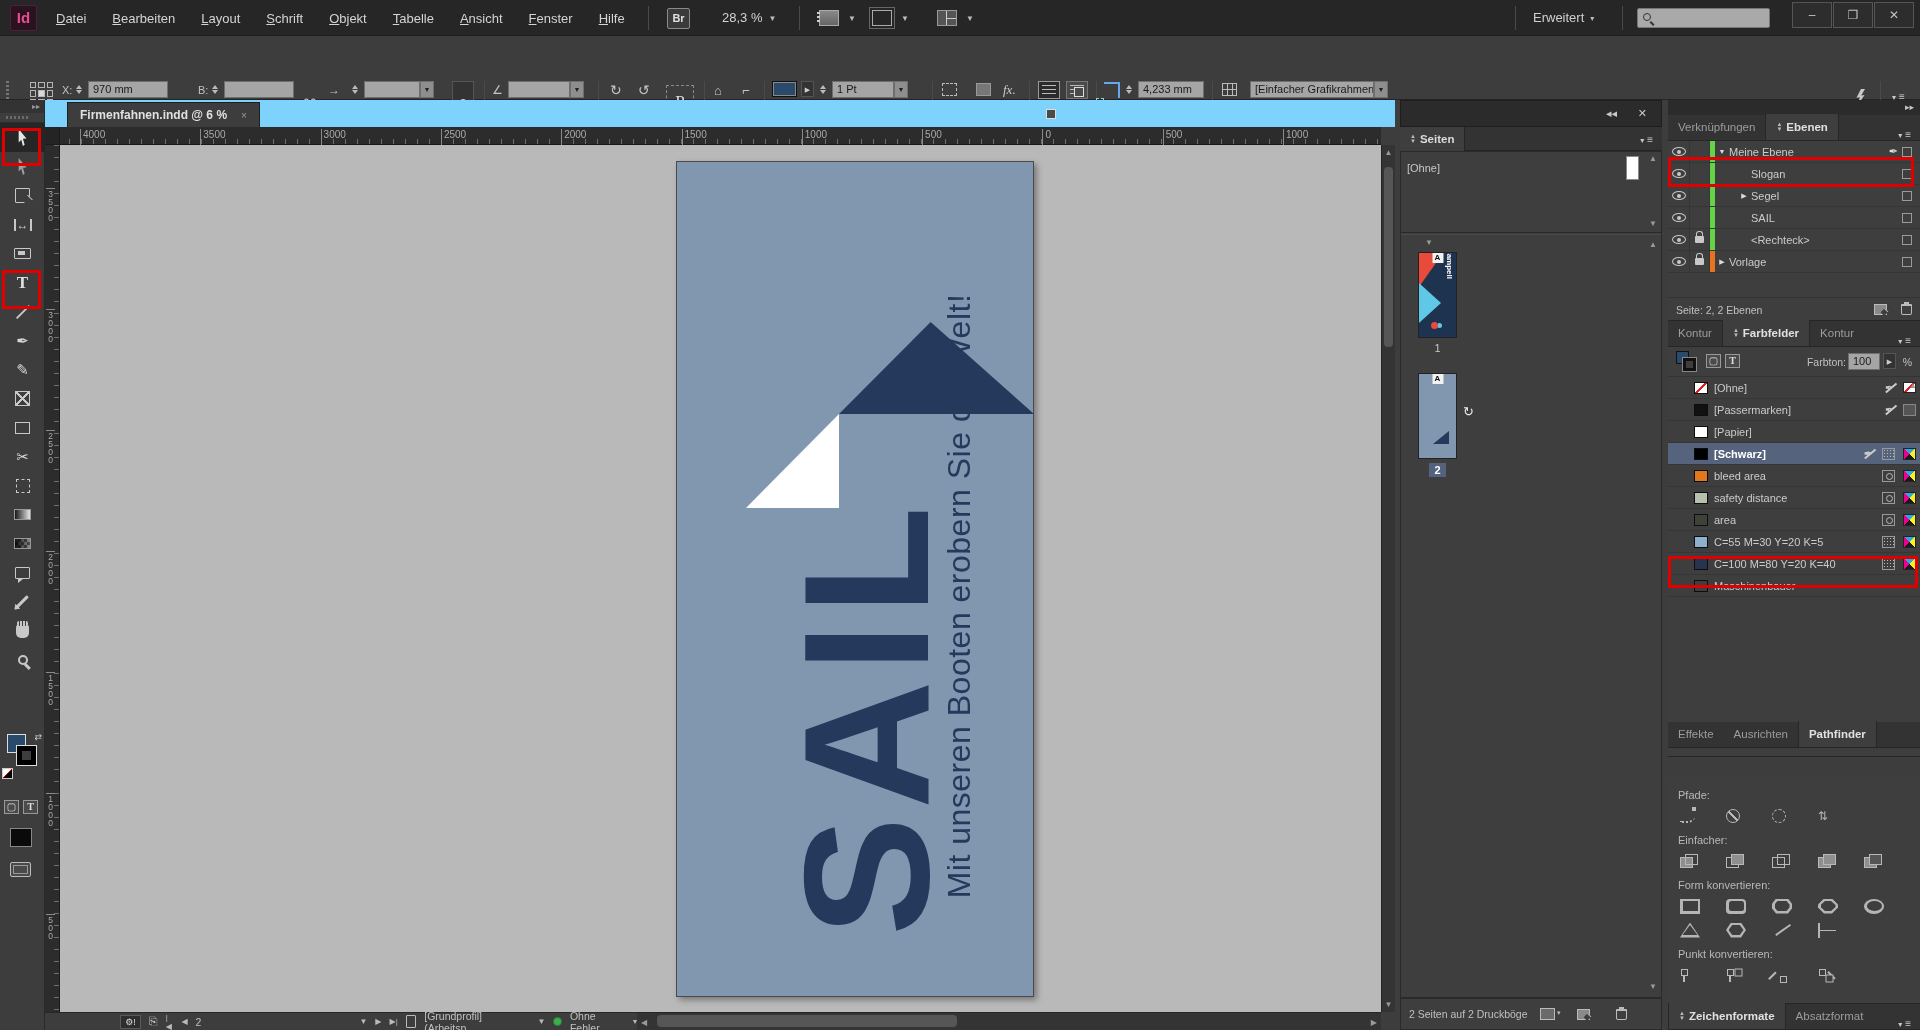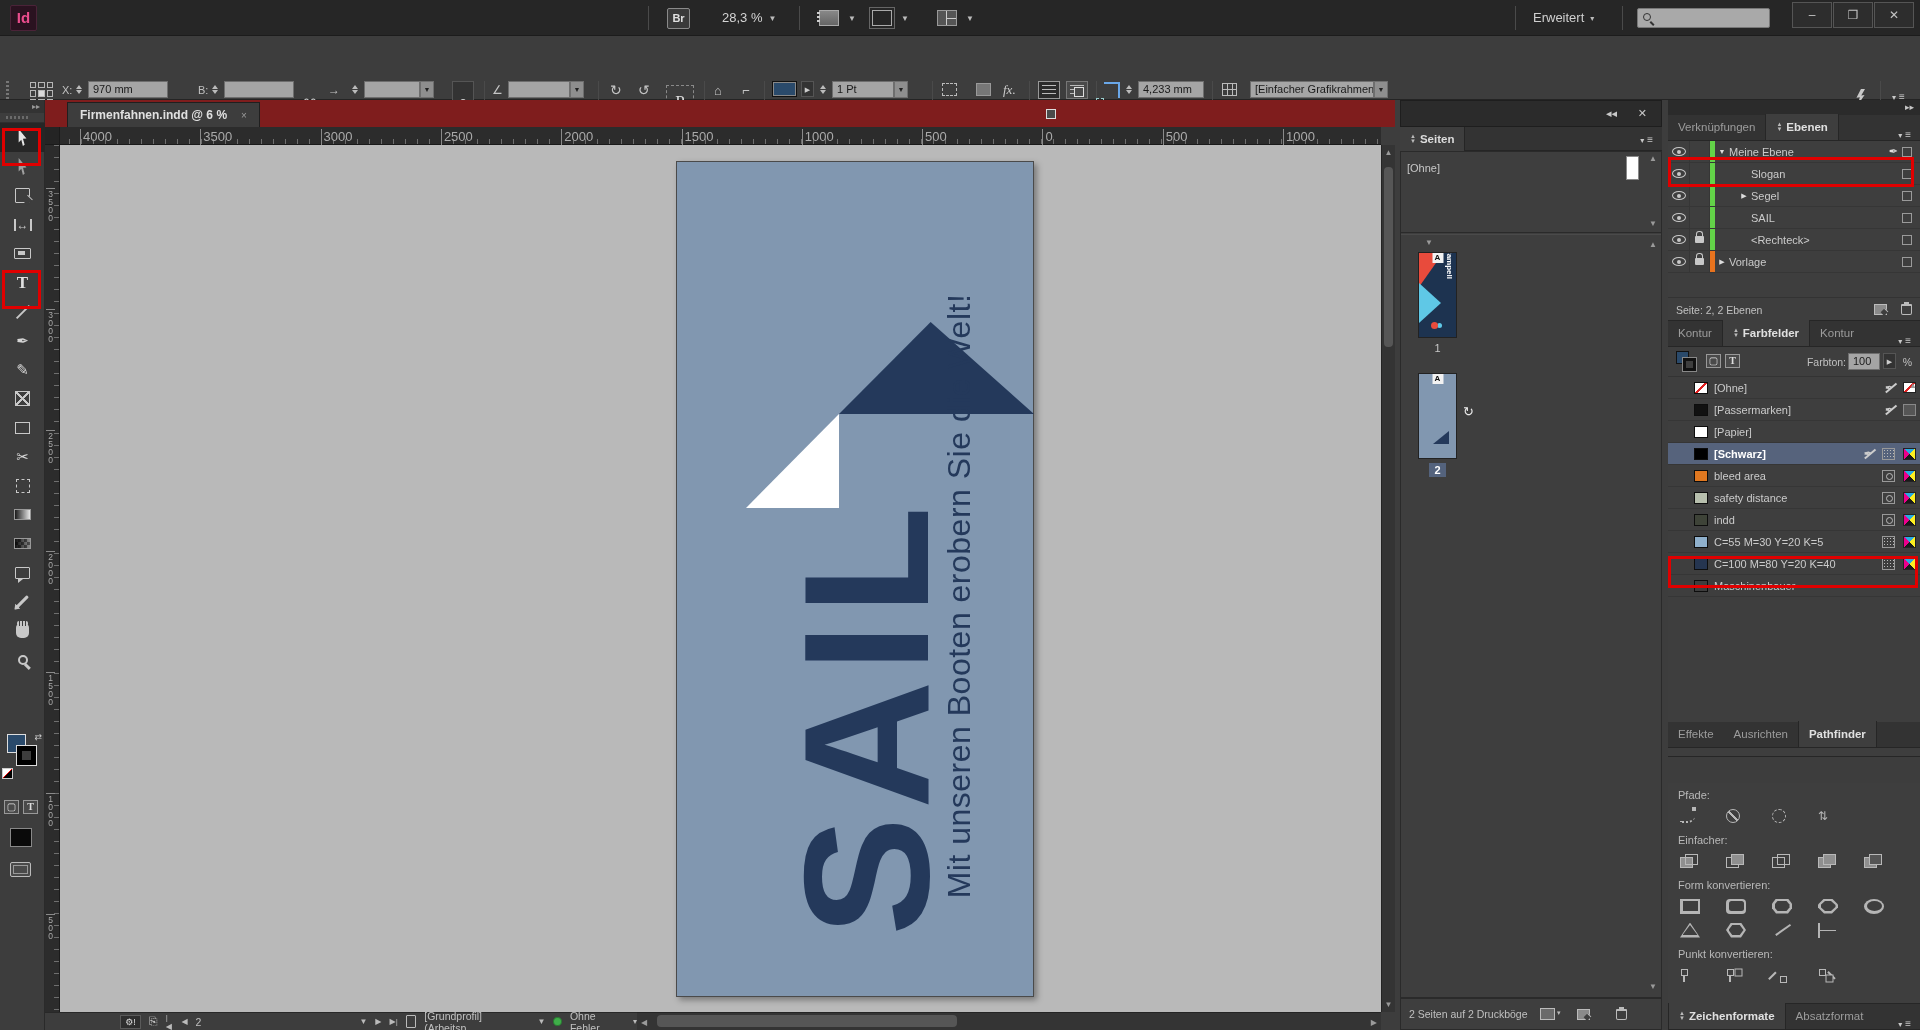--- a/index.html
+++ b/index.html
@@ -53,21 +53,21 @@
   .wrapic.obj::before{content:"";position:absolute;left:7px;top:5px;width:8px;height:8px;border:1px solid #ddd;background:#4a4a4a;z-index:2}
   .corner-blue{position:absolute;left:1104px;top:45px;width:16px;height:16px;border-top:2px solid #6aa7e8;border-right:2px solid #6aa7e8}
   .corner-blue::after{content:"";position:absolute;left:-8px;bottom:-8px;width:6px;height:6px;border:1px dashed #9cc}
   .fx{position:absolute;font-style:italic;font-size:13px;color:#ccc;font-family:"Liberation Serif",serif}
   .icgrid{width:15px;height:13px;border:1px solid #bbb;background:linear-gradient(90deg,transparent 4px,#bbb 4px 5px,transparent 5px 9px,#bbb 9px 10px,transparent 10px),linear-gradient(transparent 5px,#bbb 5px 6px,transparent 6px)}
   .bolt{width:9px;height:16px;background:#c8c8c8;clip-path:polygon(55% 0,100% 0,58% 40%,95% 38%,20% 100%,42% 52%,5% 55%)}
   .pmenu{color:#c8c8c8;font-size:10px;letter-spacing:1px}
   .pmenu::before{content:"▾";font-size:8px;margin-right:2px}
   .pmenu::after{content:"≡";font-weight:bold}
   
-  #tabbar{position:absolute;left:45px;top:100px;width:1350px;height:27px;background:#7f1d1d}
+  #tabbar{position:absolute;left:45px;top:100px;width:1350px;height:27px;background:#7dd3fc}
   #doctab{position:absolute;left:22px;top:2px;height:25px;background:#3d3d3d;border:1px solid #1f1f1f;border-bottom:none;padding:0 12px;display:flex;align-items:center;gap:14px}
   #doctab .title{font-size:12px;font-weight:bold;color:#e0e0e0;white-space:nowrap}
   #doctab .x{color:#9a9a9a;font-size:10px}
   
   #toolbar{position:absolute;left:0;top:100px;width:45px;height:930px;background:#3d3d3d;border-right:1px solid #2a2a2a}
   #toolbar .tb-head{height:13px;background:#333;color:#999;font-size:8px;text-align:right;padding-right:4px;line-height:13px}
   #toolbar .tb-grip{height:10px;border-bottom:1px solid #2e2e2e;background:repeating-linear-gradient(90deg,#6a6a6a 0 2px,transparent 2px 4px);background-size:24px 3px;background-position:6px center;background-repeat:no-repeat}
   .tool{width:45px;height:29px;display:flex;align-items:center;justify-content:center;position:relative}
   .tool.active{background:#262626}
   .t-select{width:12px;height:17px;background:#e5e5e5;clip-path:polygon(18% 0,18% 80%,40% 63%,53% 100%,68% 93%,54% 58%,83% 56%)}
@@ -97,21 +97,21 @@
   .tbfill{position:absolute;left:7px;top:2px;width:19px;height:19px;border:1px solid #ddd}
   .tbstroke{position:absolute;left:17px;top:14px;width:19px;height:19px;border:5px solid #000;outline:1px solid #ddd;background:#3d3d3d}
   .tbswap{position:absolute;right:3px;top:0;color:#ccc;font-size:9px}
   .tbdef{position:absolute;left:2px;top:36px;width:11px;height:11px;border:1px solid #ccc;background:linear-gradient(135deg,#fff 45%,#e00 45% 55%,#000 55%)}
   .fmtbtn{position:absolute;width:15px;height:14px;border:1px solid #999;color:#ddd;font-size:10px;text-align:center;line-height:12px;background:#4a4a4a}
   .applyblack{position:absolute;left:10px;top:0;width:22px;height:19px;background:#0a0a0a;border:1px solid #888}
   .scrmode{position:absolute;left:10px;top:0;width:21px;height:15px;border:1px solid #bbb;border-radius:2px;background:#4a4a4a}
   .scrmode::after{content:"";position:absolute;inset:2px;border:1px solid #999}
   
   #hruler{position:absolute;left:45px;top:127px;width:1336px;height:18px;background:#2c2c2c;border-bottom:1px solid #1a1a1a;background-image:repeating-linear-gradient(90deg,#6f6f6f 0 1px,transparent 1px 12px);background-size:100% 5px;background-position:0 bottom;background-repeat:no-repeat}
-  .hlabel{position:absolute;top:2px;font-size:13px;color:#aaa;border-left:1px solid #8a8a8a;padding-left:2px;height:16px}
+  .hlabel{position:absolute;top:2px;font-size:10px;color:#aaa;border-left:1px solid #8a8a8a;padding-left:2px;height:16px}
   #vruler{position:absolute;left:45px;top:145px;width:15px;height:867px;background:#2c2c2c;border-right:1px solid #1a1a1a;background-image:repeating-linear-gradient(#6f6f6f 0 1px,transparent 1px 12px);background-size:5px 100%;background-position:right 0;background-repeat:no-repeat}
   .vlabel{position:absolute;left:1px;width:9px;font-size:8.5px;line-height:8px;color:#aaa;word-break:break-all;text-align:center;border-top:1px solid #8a8a8a;padding-top:1px}
   #ruler-corner{position:absolute;left:45px;top:127px;width:15px;height:18px;background:#242424;border-right:1px solid #1a1a1a;border-bottom:1px solid #1a1a1a;z-index:3}
   
   #canvas{position:absolute;left:60px;top:145px;width:1321px;height:867px;background:#b9b9b9;overflow:hidden}
   #page{position:absolute;left:616px;top:16px;width:358px;height:836px;border:1px solid #4a4a4a;box-shadow:3px 3px 6px rgba(0,0,0,.35)}
   #tri-navy{position:absolute;left:162px;top:160px;width:195px;height:92px;clip-path:polygon(47% 0,0 100%,100% 100%)}
   #tri-white{position:absolute;left:69px;top:252px;width:93px;height:94px;background:#fff;clip-path:polygon(100% 0,100% 100%,0 100%)}
   #sail-text{position:absolute;left:190px;top:555px;transform:translate(-50%,-50%) rotate(-90deg);font-size:178px;font-weight:bold;letter-spacing:8px;white-space:nowrap;line-height:1}
   #slogan-text{position:absolute;left:282px;top:434px;transform:translate(-50%,-50%) rotate(-90deg);font-size:32px;white-space:nowrap;letter-spacing:0.5px}
@@ -232,20 +232,32 @@
   .pki.pk4::after{transform:rotate(-45deg);transform-origin:top center;left:9px}
   .pki.pk4::before{box-shadow:7px 6px 0 -0.5px #3e3e3e,7px 6px 0 0.5px #b8b8b8}
   
   .redbox{position:absolute;border:3px solid #e00000;z-index:50;pointer-events:none}
 </style>
 </head>
 <body>
 
 <div id="menubar">
   <div id="logo">Id</div>
+  <div id="menu-items">
+
+  <span class="menu-item">Datei</span>
+      <span class="menu-item">Bearbeiten</span>
+      <span class="menu-item">Layout</span>
+      <span class="menu-item">Schrift</span>
+      <span class="menu-item">Objekt</span>
+      <span class="menu-item">Tabelle</span>
+      <span class="menu-item">Ansicht</span>
+      <span class="menu-item">Fenster</span>
+      <span class="menu-item">Hilfe</span>
+    </div>
   <div class="vsep" style="left:648px"></div>
   <div id="br-btn">Br</div>
   <div id="zoom-level"><span>28,3 %</span><span class="dd-arrow">▼</span></div>
   <div class="vsep" style="left:799px"></div>
   <div class="mb-iconbtn" style="left:819px">
       <span class="mb-ic ic-viewopt"></span>
       <span class="dd-arrow">▼</span>
     </div>
   <div class="mb-iconbtn" style="left:872px">
       <span class="mb-ic ic-screenmode"></span>
@@ -786,21 +798,21 @@
         <span class="chip" style="background: rgb(183, 191, 173);"></span>
         <span class="swname">safety distance</span>
 
         <span class="sic spot"></span>
         <span class="sic cmyk"></span>
       </div>
 
       <div class="sw-row">
         <span class="farrow"></span>
         <span class="chip" style="background: rgb(62, 67, 56);"></span>
-        <span class="swname">indd</span>
+        <span class="swname">area</span>
 
         <span class="sic spot"></span>
         <span class="sic cmyk"></span>
       </div>
 
       <div class="sw-row">
         <span class="farrow"></span>
         <span class="chip" style="background: rgb(143, 176, 204);"></span>
         <span class="swname">C=55 M=30 Y=20 K=5</span>
 

